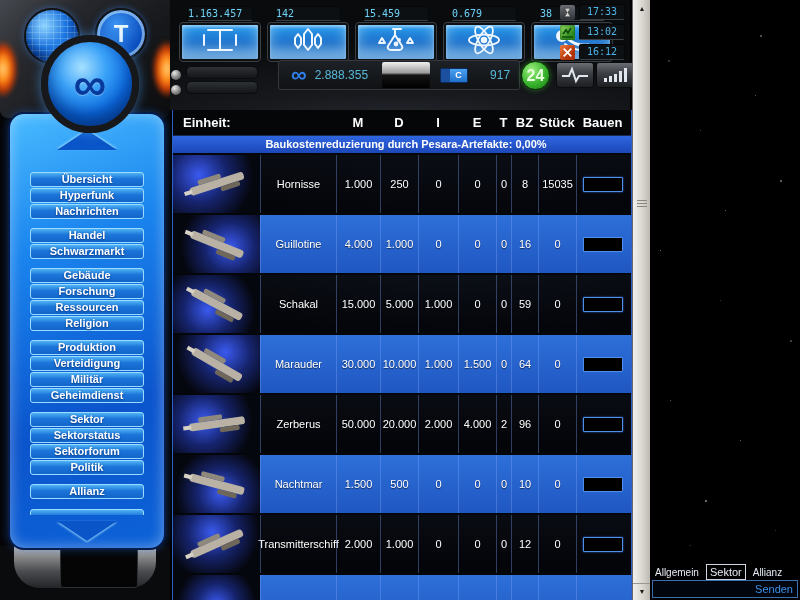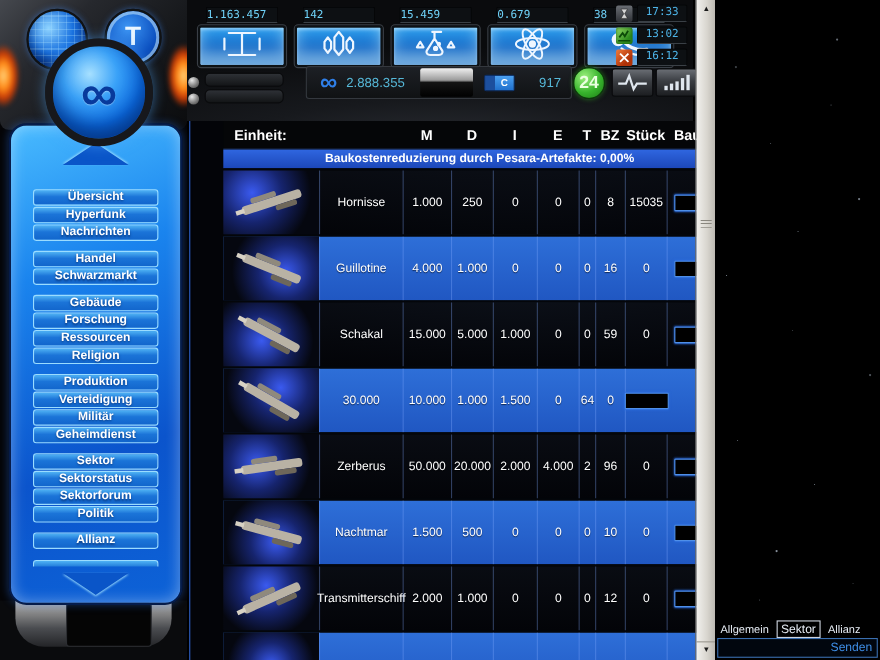--- a/index.html
+++ b/index.html
@@ -102,21 +102,21 @@
   .tool-btn{top:62px;width:36px;height:24px;border-radius:3px;cursor:pointer;
     background:linear-gradient(180deg,#6a6e74 0%,#3a3d42 45%,#1c1e21 100%);
     border:1px solid #0a0b0d;display:flex;align-items:center;justify-content:center;}
   #pulse-btn{left:386px;} #stats-btn{left:426px;}
 
   
   #content{left:172px;top:110px;width:458px;height:490px;overflow:hidden;
     border-left:1px solid #2e62c8;border-right:1px solid #2e62c8;
     background:
       radial-gradient(ellipse 280px 210px at 62% 28%, rgba(70,110,160,.30), rgba(0,0,0,0) 70%),
-      #030408; padding-left: 30px;}
+      #030408;}
   .t-grid{display:grid;grid-template-columns:87px 76px 44px 38px 40px 38px 15px 27px 38px 53px;}
   #t-header{height:25px;align-items:center;background:#050608;border-bottom:1px solid #1a2a50;}
   #t-header .h-unit{grid-column:1/3;color:#fff;font-size:13px;font-weight:bold;padding-left:10px;}
   #t-header .h-col{color:#fff;font-size:13px;font-weight:bold;text-align:center;}
   #t-notice{height:17px;line-height:17px;color:#fff;font-size:11px;font-weight:bold;padding-left:8px;
     background:linear-gradient(180deg,#2f66e0,#1c47b8);text-align:center;}
   .t-row{height:58px;border-top:2px solid #04060a;align-items:center;}
   .t-row.dark{background:linear-gradient(180deg,rgba(10,13,20,.88),rgba(3,4,8,.92));}
   .t-row.blue{background:linear-gradient(180deg,#2e6fd8,#2057c2);}
   .t-cell{height:100%;display:flex;align-items:center;justify-content:center;
@@ -415,20 +415,21 @@
         <div class="t-cell c-img" style="background: radial-gradient(circle at 60% 30%, rgb(58, 90, 240) 0%, rgb(22, 36, 110) 38%, rgb(5, 7, 15) 75%);">
           <svg viewBox="0 0 87 58" preserveAspectRatio="none">
     <g transform="rotate(30 43 29)">
       <rect x="16" y="25" width="56" height="8" rx="3" fill="#b9b2a4"></rect>
       <rect x="26" y="20" width="24" height="5" rx="2" fill="#8f897d"></rect>
       <rect x="46" y="33" width="20" height="5" rx="2" fill="#6e675a"></rect>
       <rect x="10" y="27" width="8" height="4" fill="#d8d2c4"></rect>
     </g>
           </svg>
         </div>
+        <div class="t-cell c-name">Marauder</div>
         <div class="t-cell c-val">30.000</div>
         <div class="t-cell c-val">10.000</div>
         <div class="t-cell c-val">1.000</div>
         <div class="t-cell c-val">1.500</div>
         <div class="t-cell c-val">0</div>
         <div class="t-cell c-val">64</div>
         <div class="t-cell c-val">0</div>
         <div class="t-cell">
           <input class="bauen-input" type="text" style="">
         </div>

